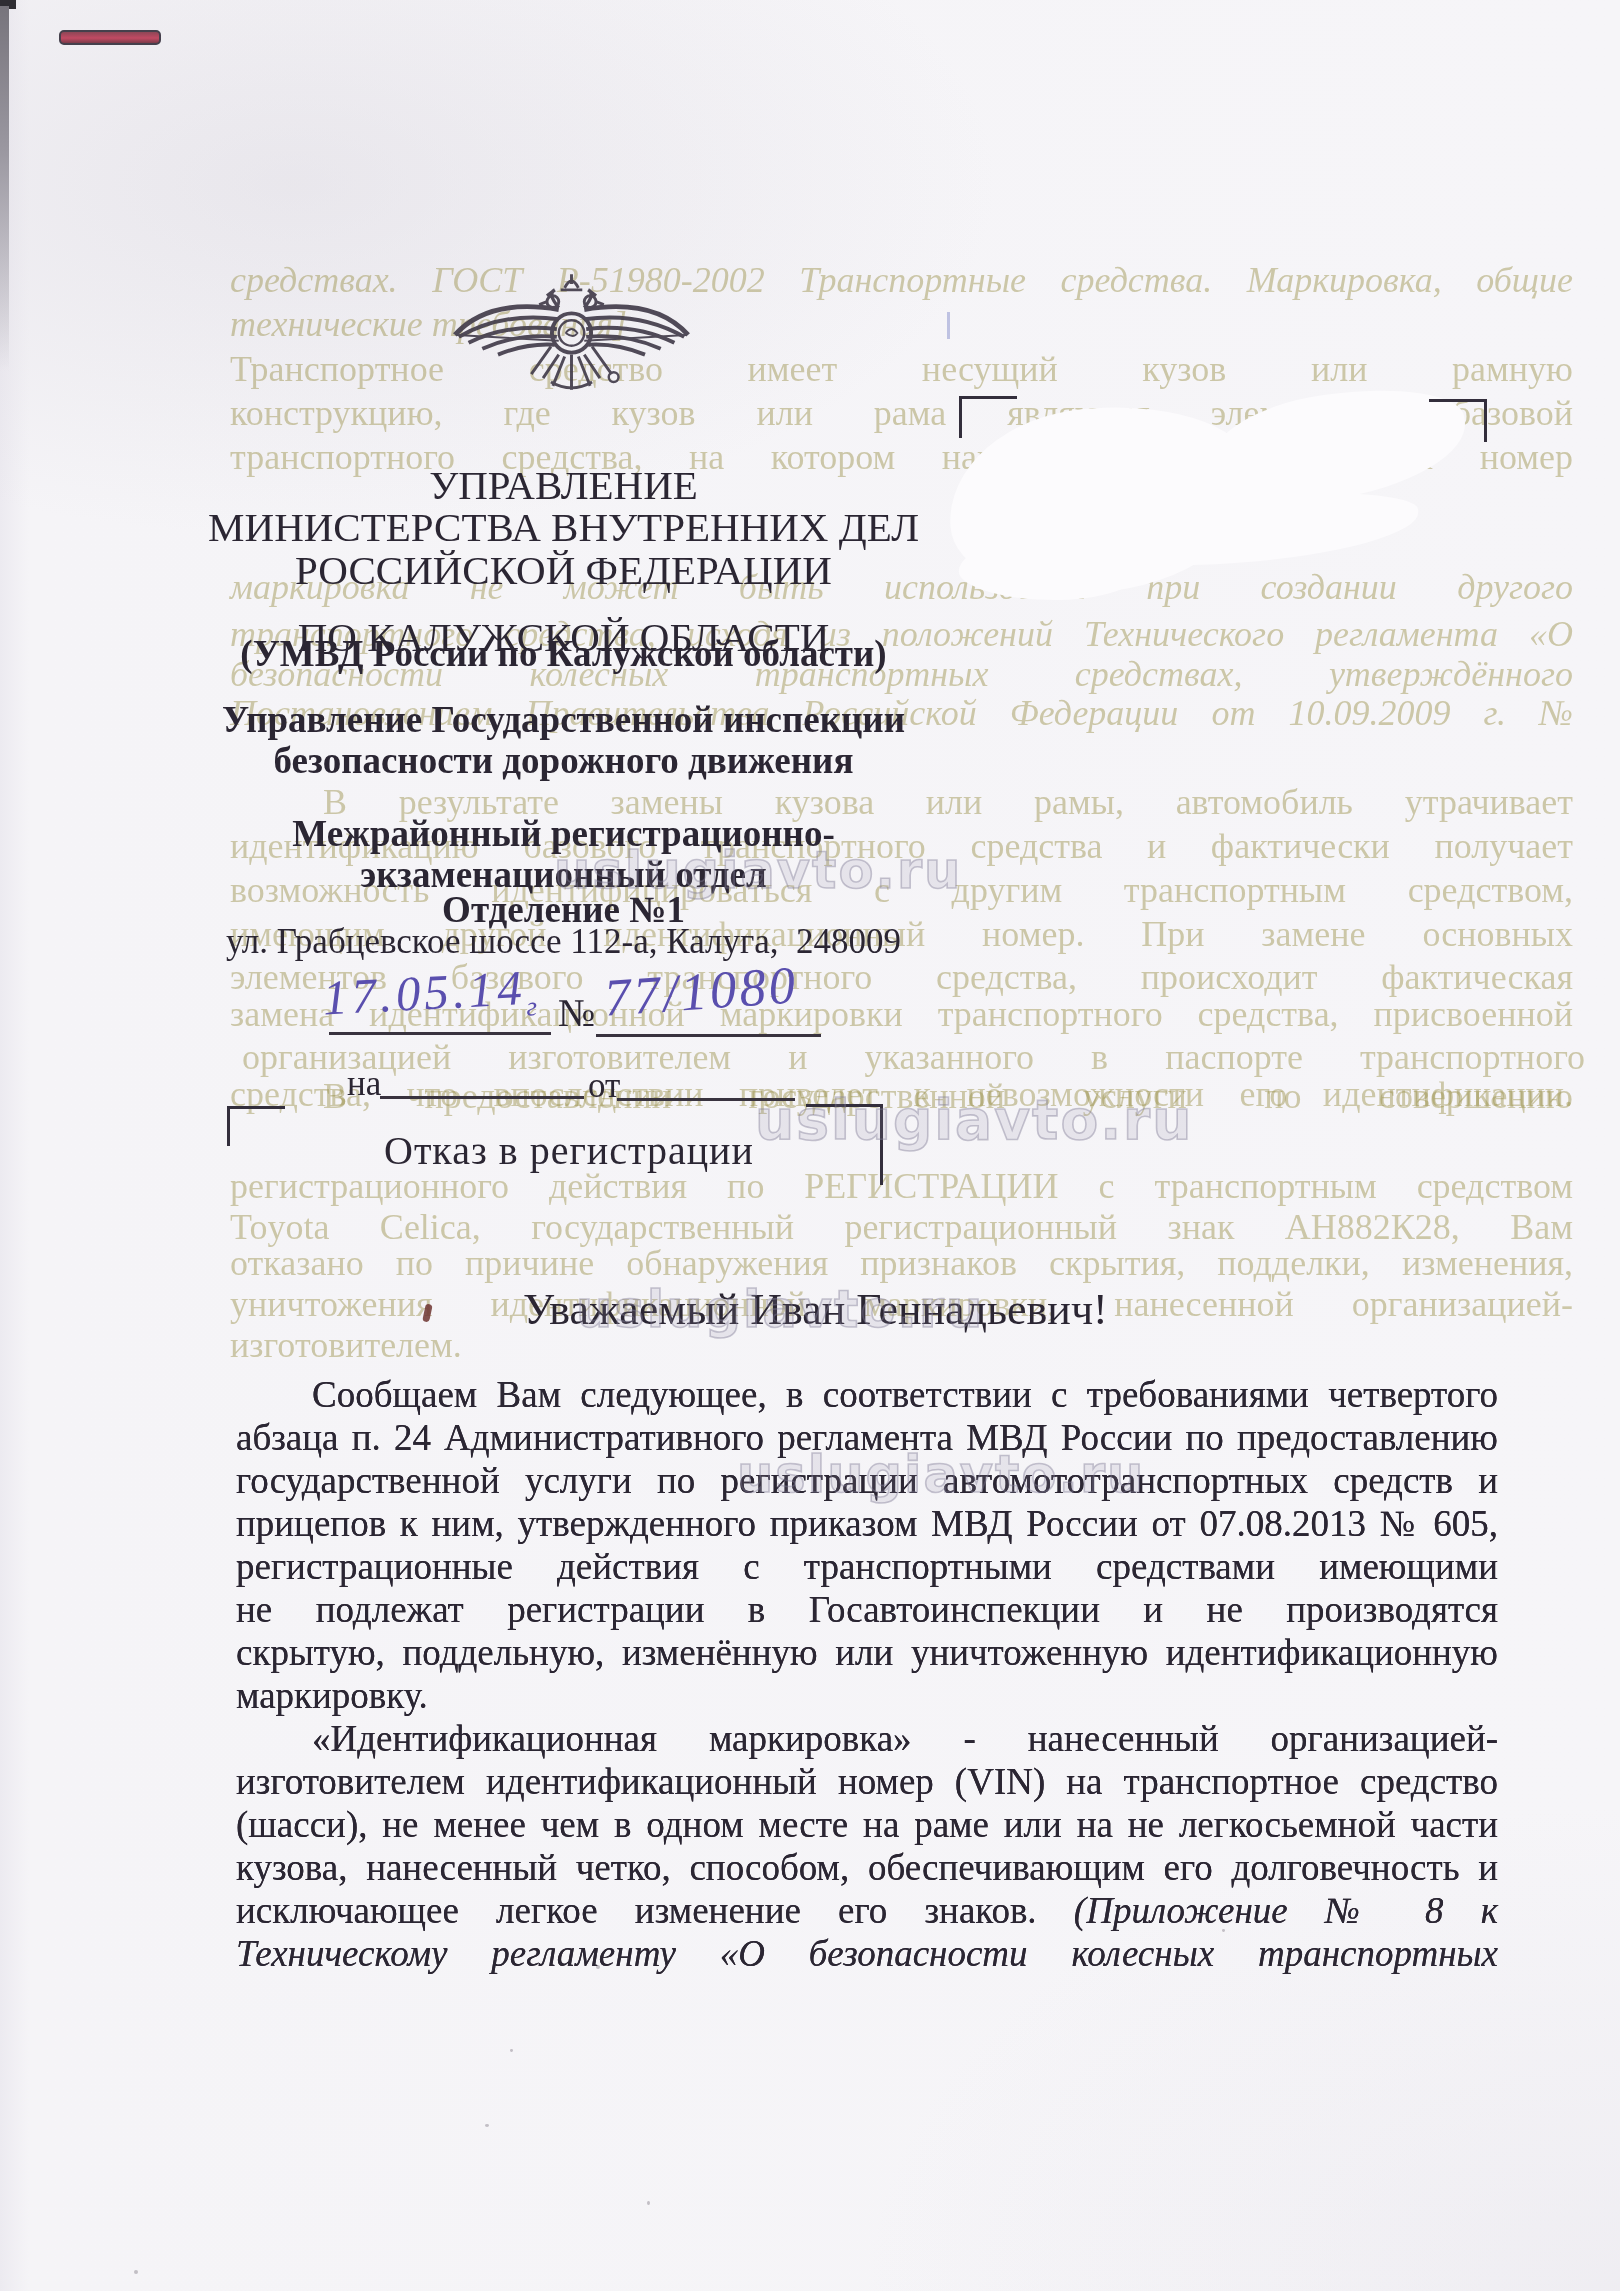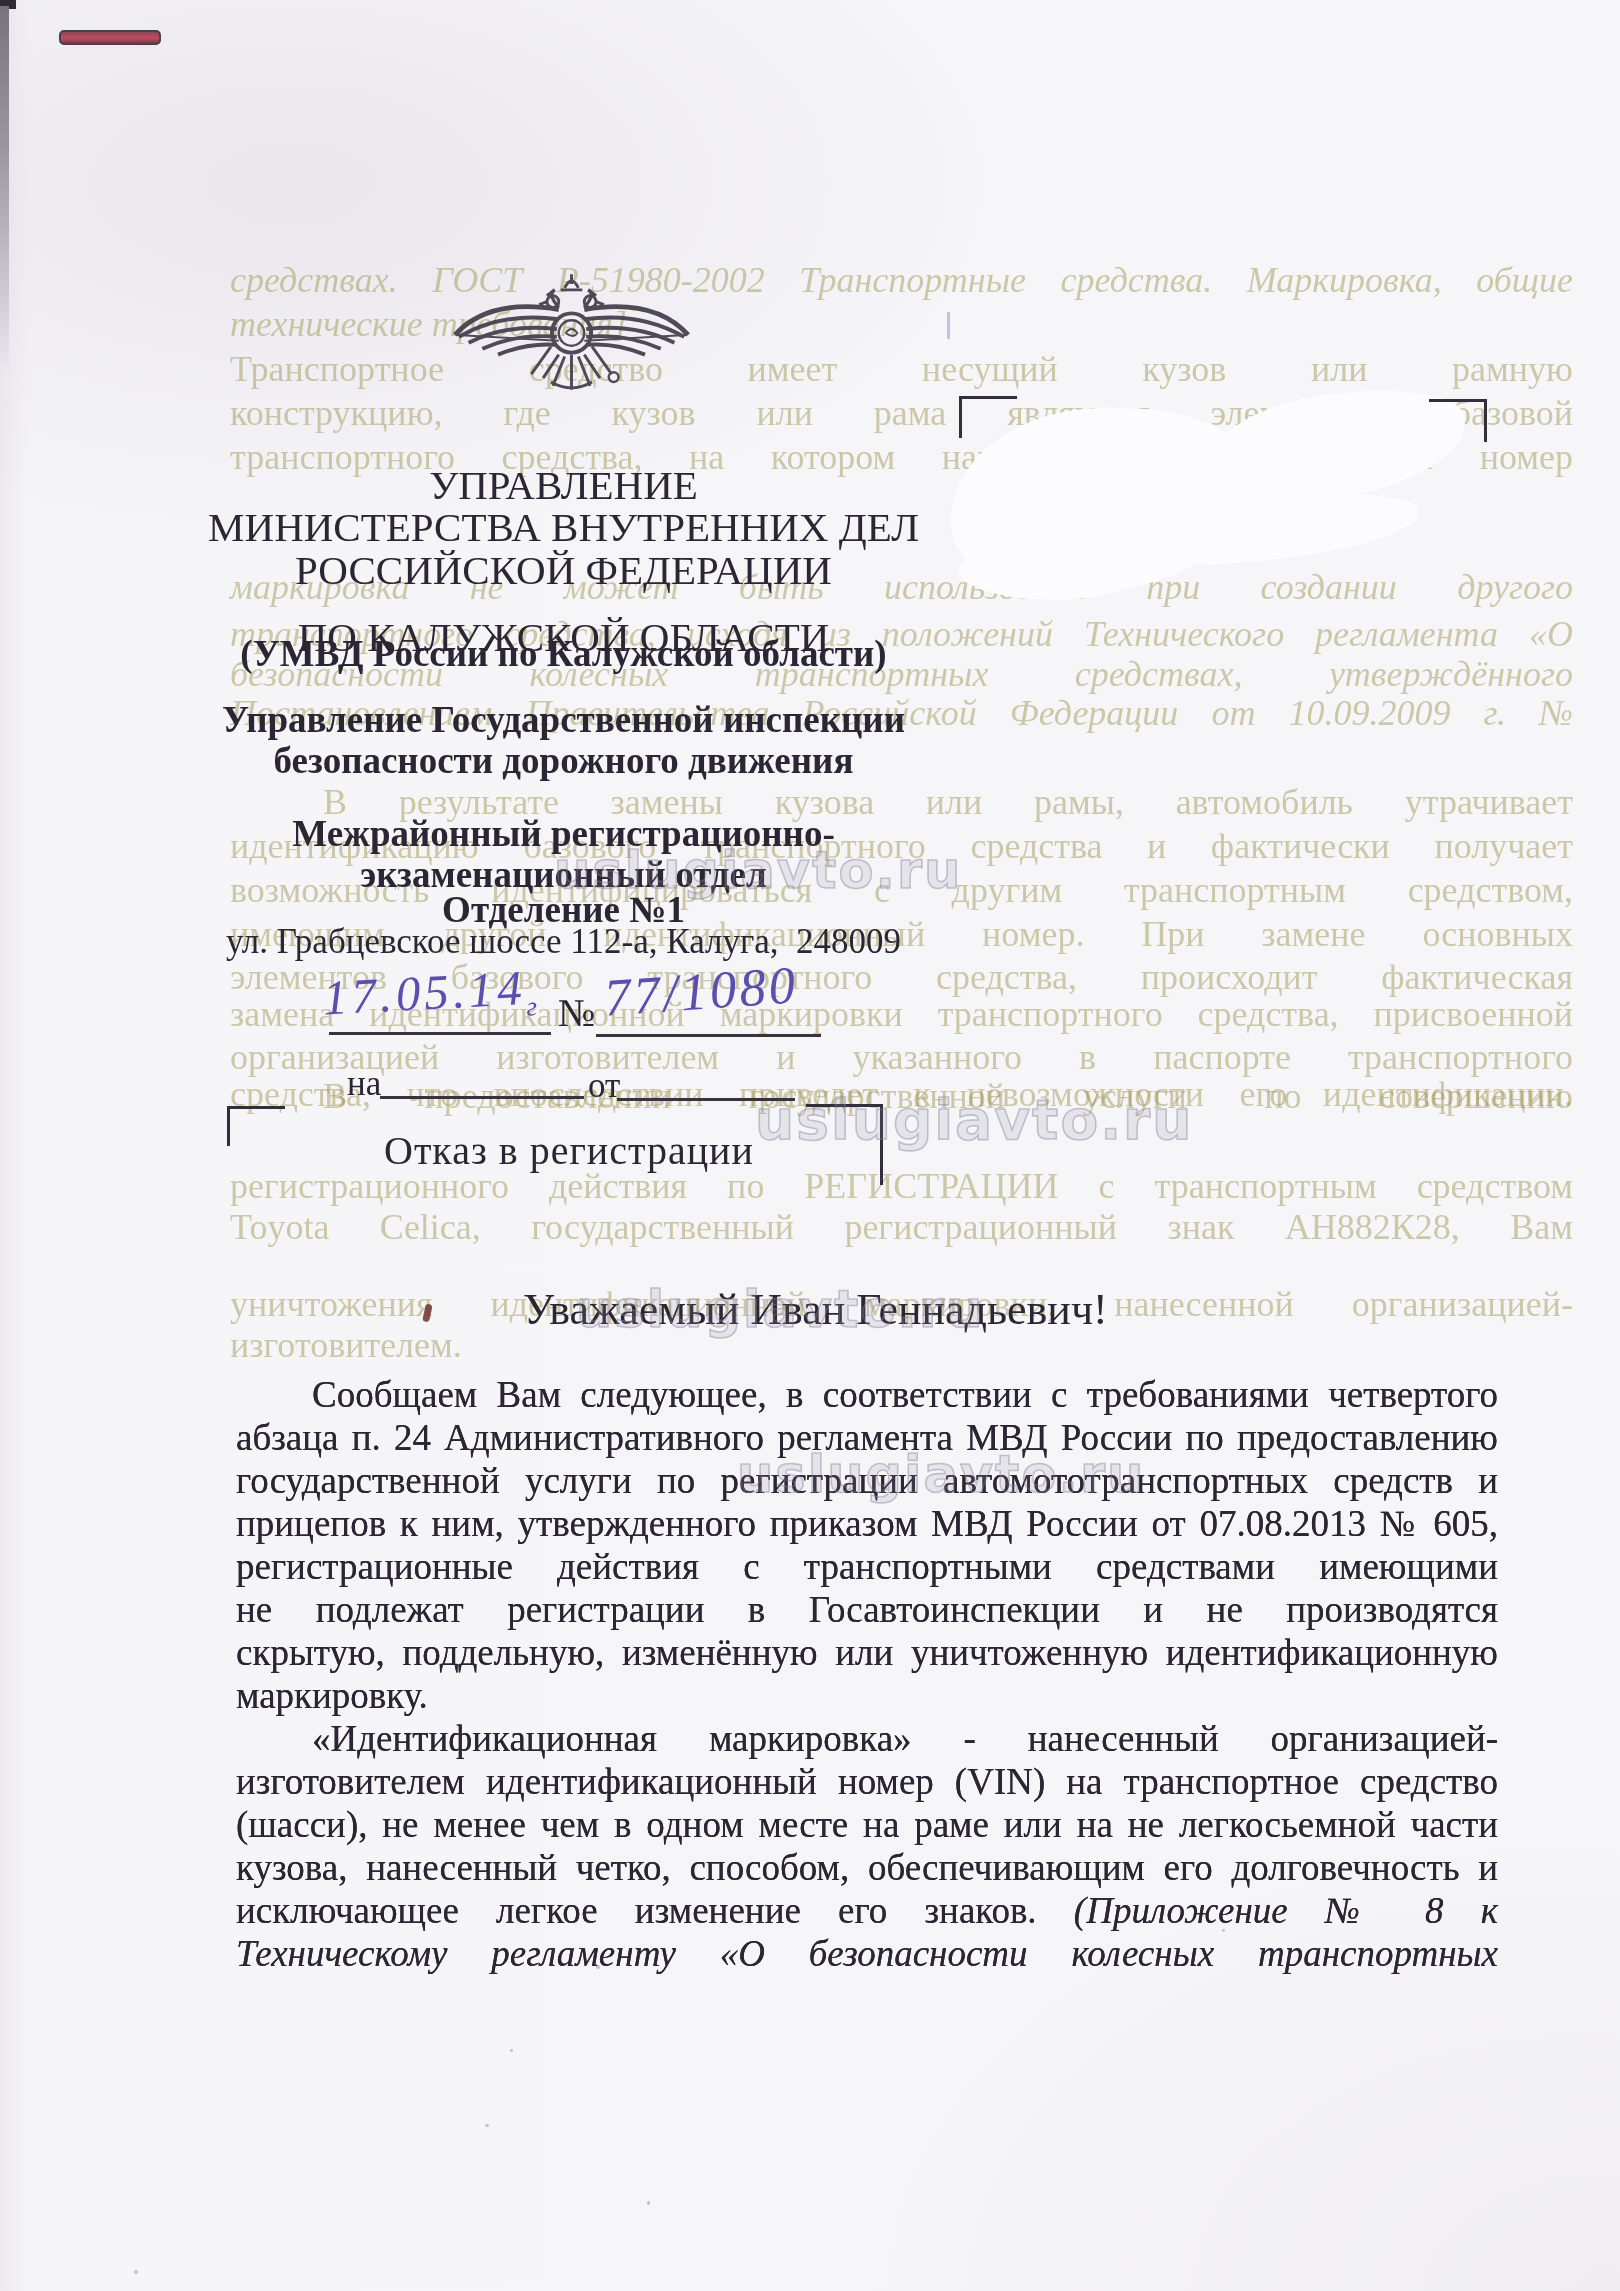--- a/index.html
+++ b/index.html
@@ -79,25 +79,26 @@
       <div class="bl i" style="top: 567px;">маркировка не может быть использована при создании другого</div>
       <div class="bl i" style="top: 614px;">транспортного средства, исходя из положений Технического регламента «О</div>
       <div class="bl i" style="top: 654px;">безопасности колесных транспортных средствах, утверждённого</div>
       <div class="bl i" style="top: 693px;">Постановлением Правительства Российской Федерации от 10.09.2009 г. №</div>
       <div class="bl ind" style="top: 782px;">В результате замены кузова или рамы, автомобиль утрачивает</div>
       <div class="bl" style="top: 826px;">идентификацию базового транспортного средства и фактически получает</div>
       <div class="bl" style="top: 914px;">имеющим другой идентификационный номер. При замене основных</div>
       <div class="bl" style="top: 870px;">возможность идентифицироваться с другим транспортным средством,</div>
       <div class="bl" style="top: 957px;">элементов базового транспортного средства, происходит фактическая</div>
       <div class="bl" style="top: 994px;">замена идентификационной маркировки транспортного средства, присвоенной</div>
-      <div class="bl" style="top: 1037px;">организацией изготовителем и указанного в паспорте транспортного</div>
+      <div class="bl" style="top: 1037px; margin-left: 12px;">организацией изготовителем и указанного в паспорте транспортного</div>
       <div class="bl" style="top: 1074px;">средства, что впоследствии приведет к невозможности его идентификации.</div>
       <div class="bl ind" style="top: 1076px;">В предоставлении государственной услуги по совершению</div>
       <div class="bl" style="top: 1166px;">регистрационного действия по РЕГИСТРАЦИИ с транспортным средством</div>
       <div class="bl" style="top: 1207px;">Toyota Celica, государственный регистрационный знак АН882К28, Вам</div>
+      <div class="bl" style="top: 1243px;">отказано по причине обнаружения признаков скрытия, подделки, изменения,</div>
       <div class="bl" style="top: 1284px;">уничтожения идентификационной маркировки, нанесенной организацией-</div>
       <div class="bl left" style="top: 1325px;">изготовителем.</div>
     </div>
 
   <div class="abs blob" style="left:949px;top:408px;width:306px;height:184px;transform:rotate(-4deg);"></div>
   <div class="abs blob" style="left:1204px;top:394px;width:263px;height:104px;transform:rotate(-8deg);"></div>
   <div class="abs blob" style="left:1078px;top:495px;width:341px;height:67px;transform:rotate(-4deg);"></div>
   <div class="abs blob" style="left:959px;top:541px;width:180px;height:59px;transform:rotate(3deg);"></div>
 
   <div class="abs corner-notch"></div>

